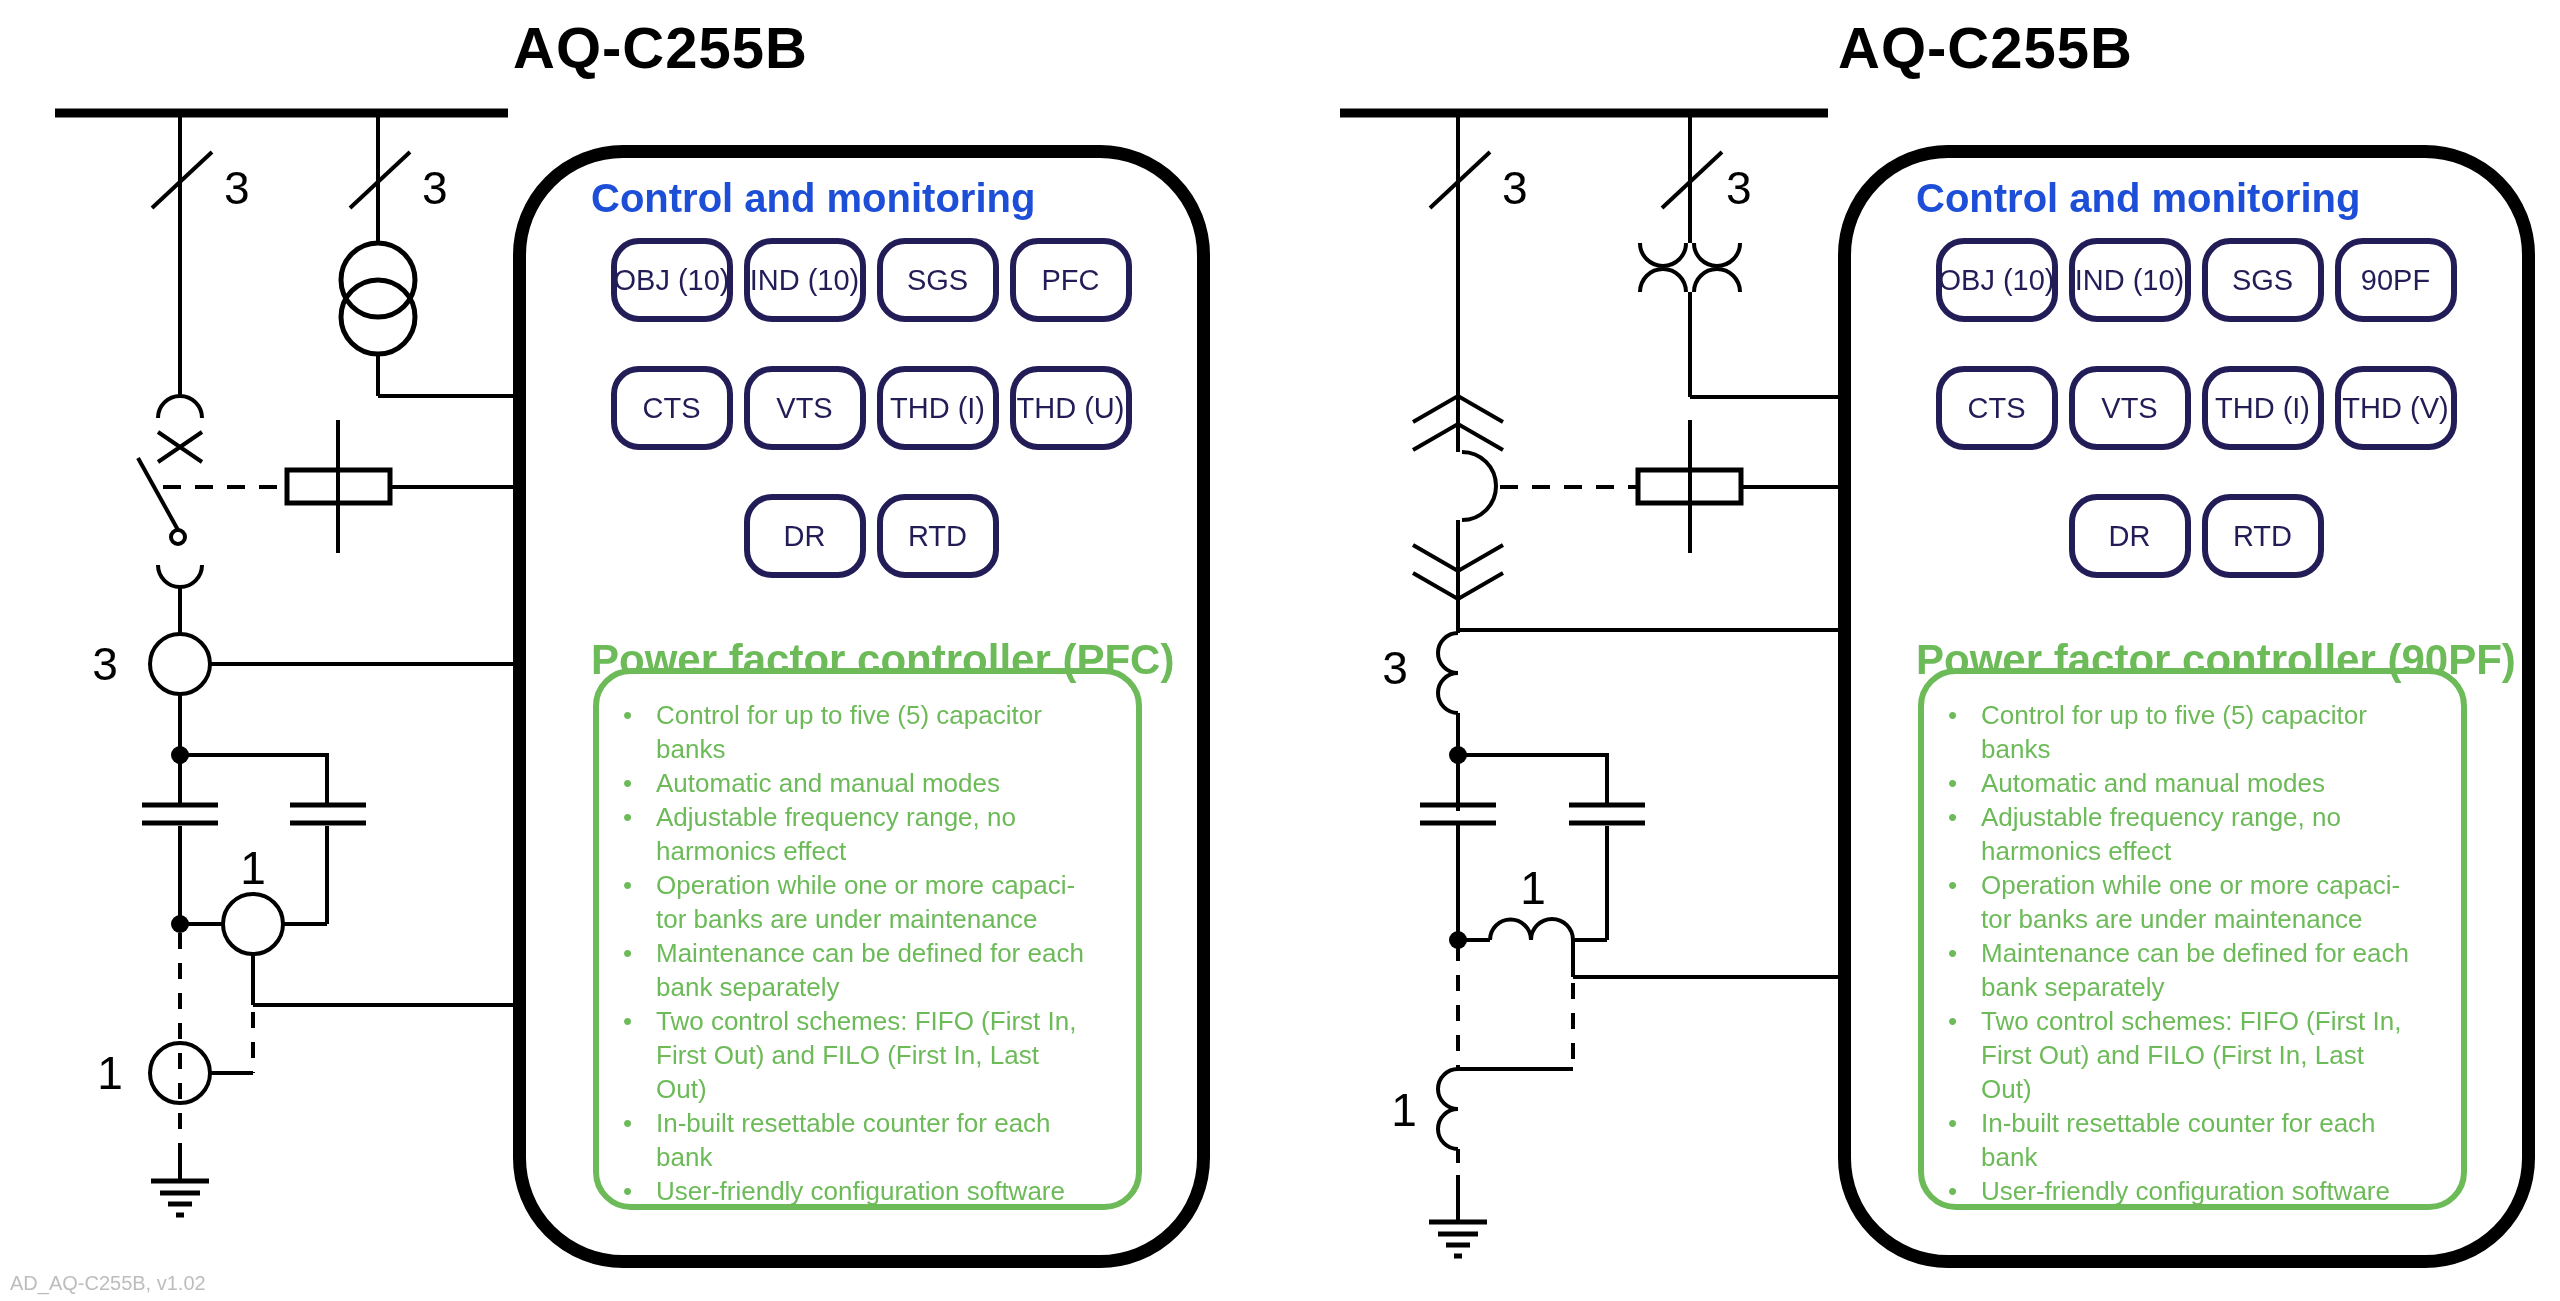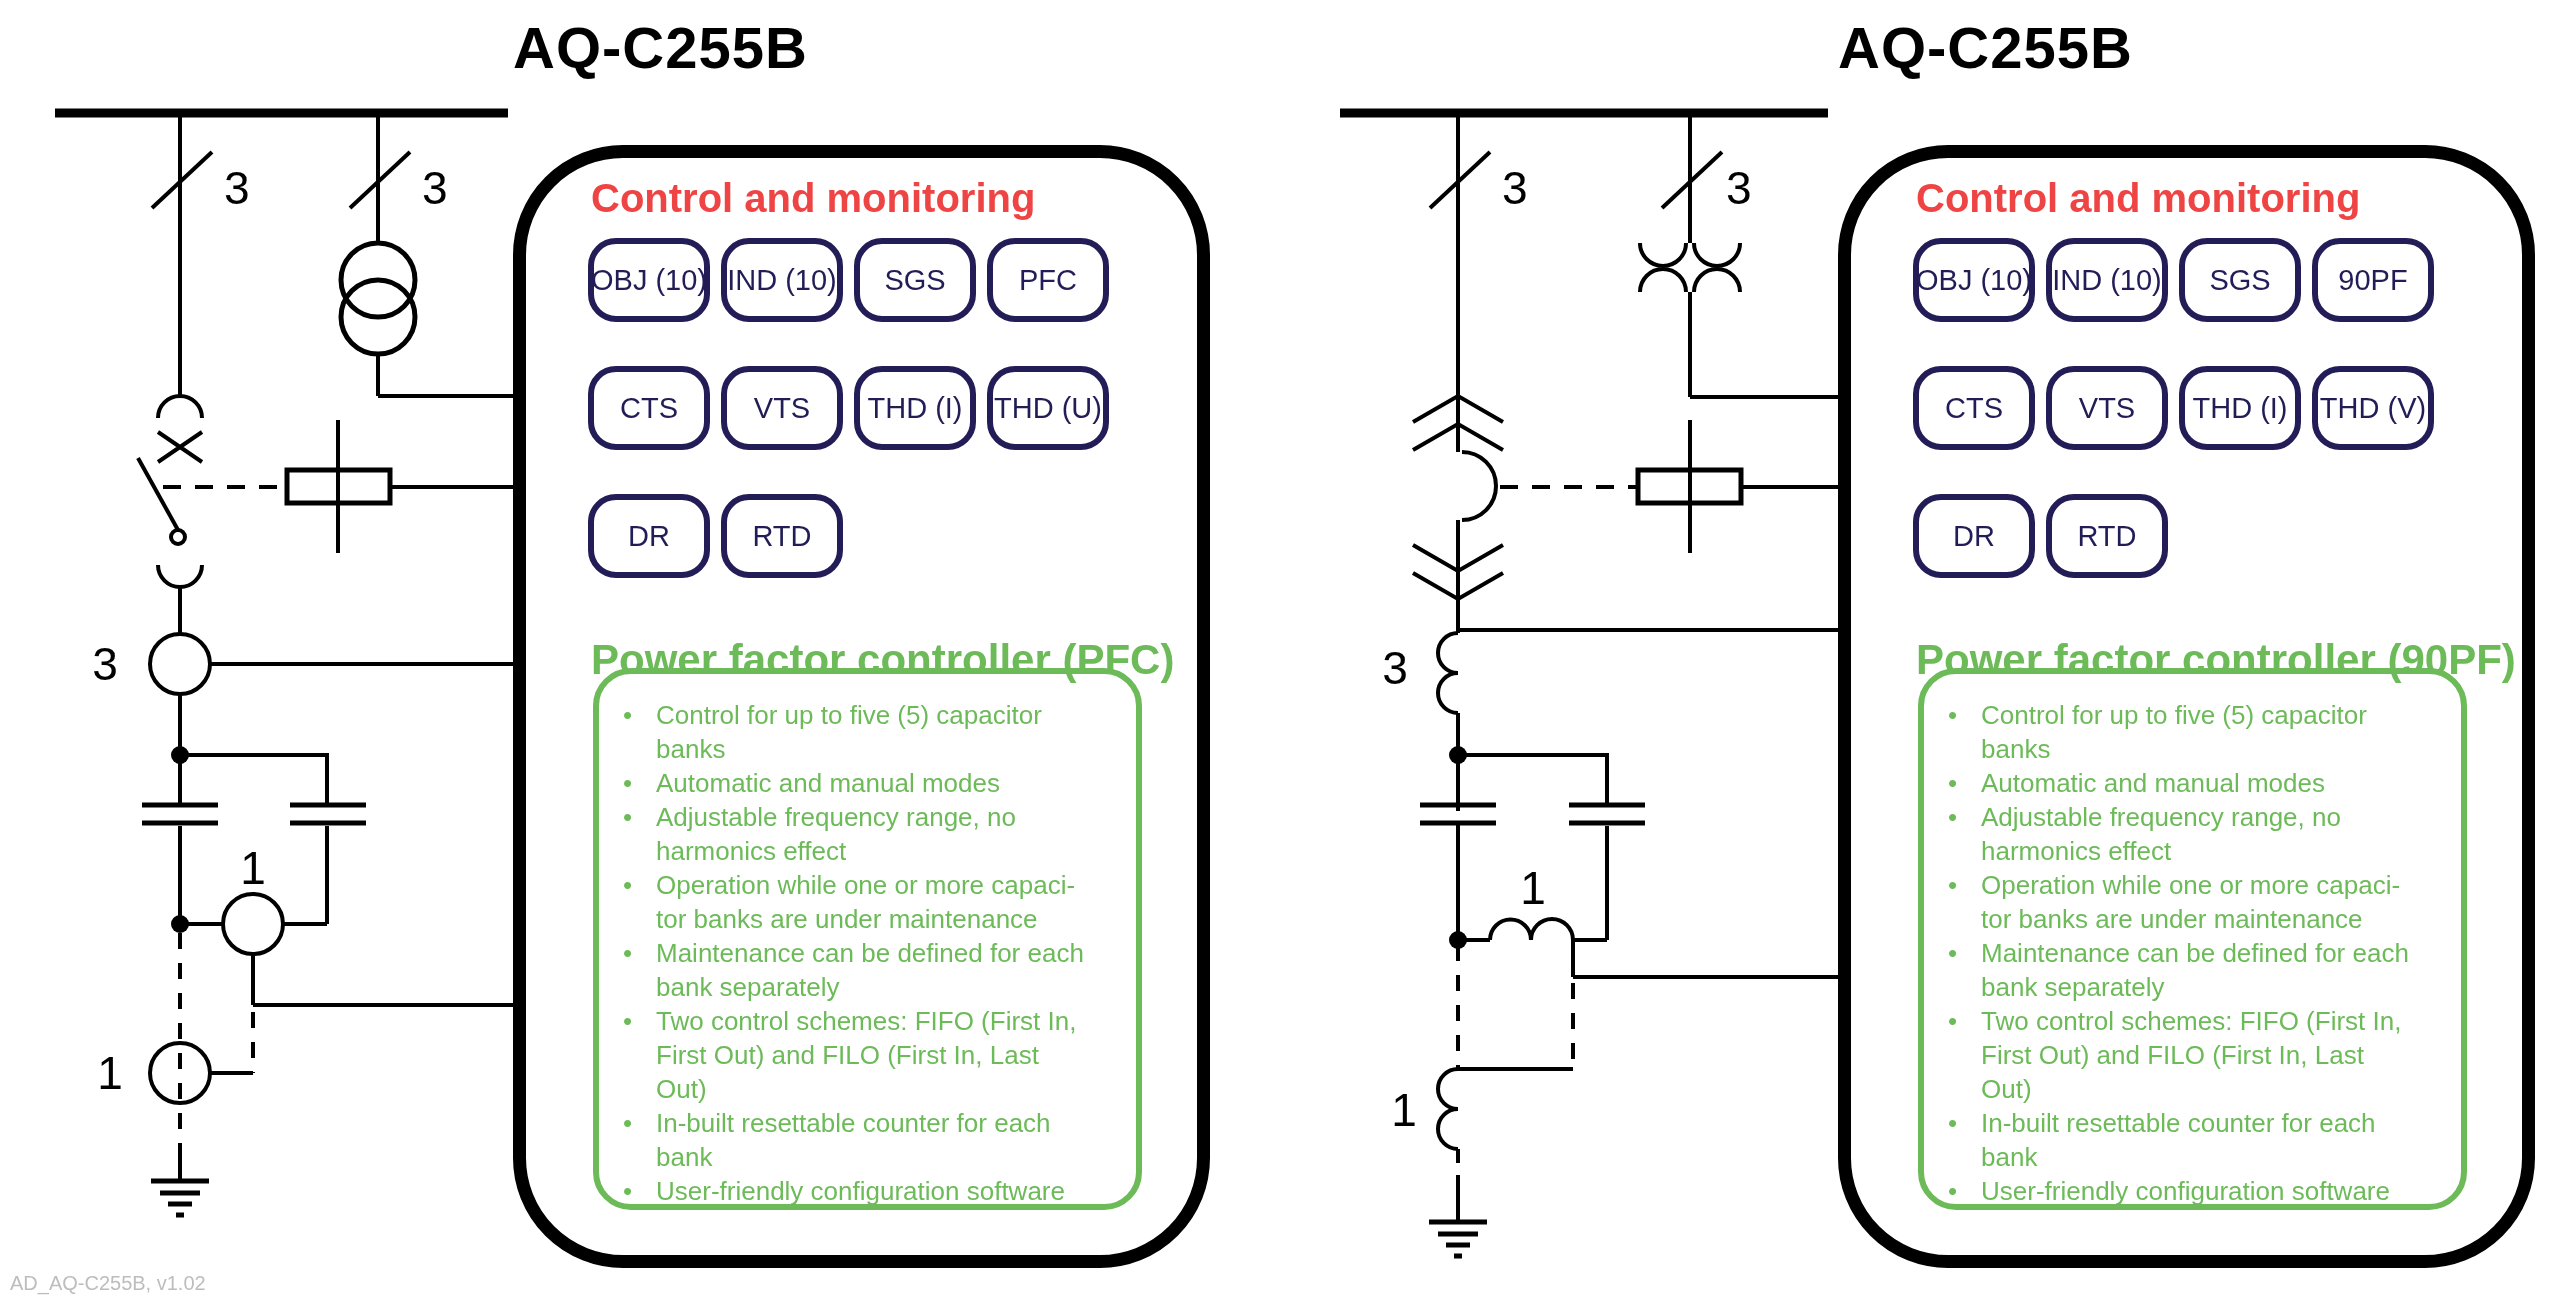--- a/index.html
+++ b/index.html
@@ -7,22 +7,22 @@
        font-family:"Liberation Sans",sans-serif;}
   .device-title{position:absolute;top:14px;width:697px;text-align:left;
        font-size:58px;font-weight:bold;color:#000;letter-spacing:1px;}
   #title-left{left:513px;}
   #title-right{left:1838px;}
   svg.linework{position:absolute;left:0;top:0;}
   .panel{position:absolute;top:145px;width:697px;height:1123px;
        border:13px solid #000;border-radius:110px;box-sizing:border-box;background:#fff;}
   #panel-left{left:513px;}
   #panel-right{left:1838px;}
-  .section-title{position:absolute;left:65px;top:18px;font-size:40px;font-weight:bold;color:#ef4444;}
-  .badges{position:absolute;left:62px;top:80px;width:566px;display:flex;flex-wrap:wrap;gap:44px 11px;}
+  .section-title{position:absolute;left:65px;top:18px;font-size:40px;font-weight:bold;color:#1d4ed8;}
+  .badges{position:absolute;left:62px;top:80px;width:566px;display:flex;flex-wrap:wrap;gap:44px 11px;justify-content:center;}
   .badge{width:122px;height:84px;border:6px solid #221d57;border-radius:28px;box-sizing:border-box;
        display:flex;align-items:center;justify-content:center;
        font-size:29px;color:#221d57;white-space:nowrap;}
   .pfc-title{position:absolute;left:65px;top:430px;font-size:42px;font-weight:bold;color:#6cba58;margin-top:48px;}
   .feature-box{position:absolute;left:67px;top:510px;width:549px;height:542px;
        border:6px solid #6cba58;border-radius:38px;box-sizing:border-box;padding:24px 10px 0 0;}
   .bullet{display:flex;align-items:flex-start;color:#6cba58;font-size:26px;line-height:34px;}
   .dot{width:57px;padding-left:24px;box-sizing:border-box;flex:none;}
   .blines{flex:1;}
   .footer-note{position:absolute;left:10px;top:1272px;font-size:20px;color:#bdbdbd;}

